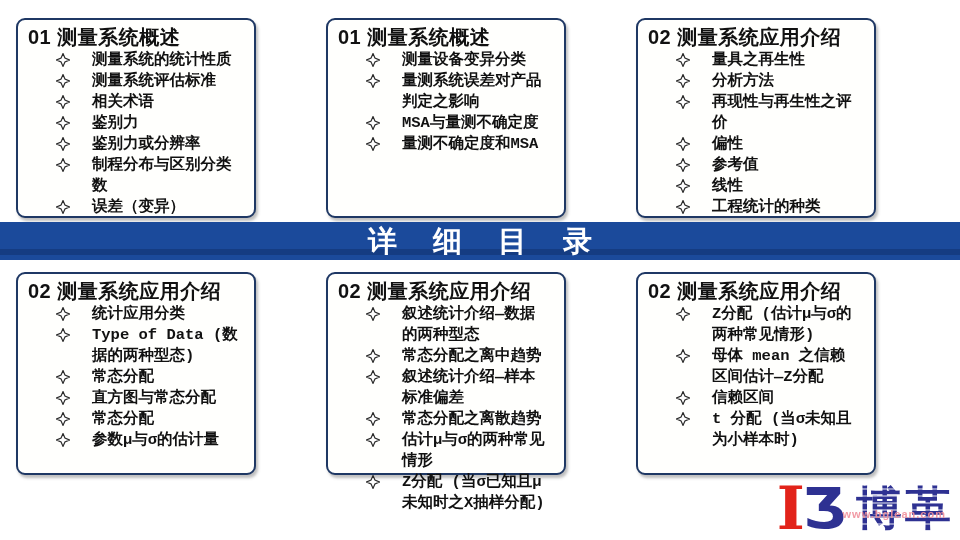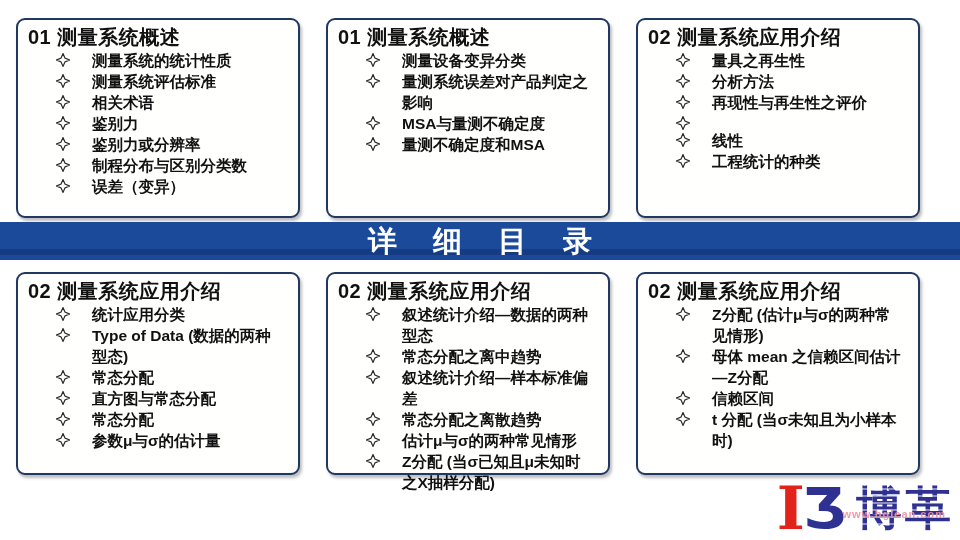--- a/index.html
+++ b/index.html
@@ -16,21 +16,21 @@
   html,body{width:960px;height:540px;}
   body{
     position:relative;
     background:#ffffff;
     font-family:"Liberation Sans","DejaVu Sans",sans-serif;
     color:var(--text);
     overflow:hidden;
   }
   .toc-box{
     position:absolute;
-    width:284px;
+    width:240px;
     background:#fffffd;
     border:2px solid var(--box-border);
     border-radius:9px;
     box-shadow:2px 3px 3px rgba(110,110,110,0.45);
     padding:4px 4px 4px 10px;
   }
   .b0{left:16px;top:18px;height:200px;}
   .b1{left:326px;top:18px;height:200px;}
   .b2{left:636px;top:18px;height:200px;}
   .b3{left:16px;top:272px;height:203px;}
@@ -45,20 +45,21 @@
   }
   .box-title .num{margin-right:6px;}
   ul.box-list{list-style:none;}
   ul.box-list li{
     display:flex;
     align-items:flex-start;
     font-size:15.5px;
     font-weight:bold;
     line-height:21px;
     padding-right:12px;
+    font-family:Liberation Mono, monospace;
   }
   .diam{
     flex:0 0 15px;
     margin-left:28px;
     margin-right:21px;
     padding-top:3px;
   }
   .diam svg{display:block;}
   .li-text{flex:1 1 auto;}
   .banner{
@@ -256,20 +257,29 @@
           </svg>
         </span>
         <span class="li-text">再现性与再生性之评价</span>
       </li>
       <li>
         <span class="diam">
           <svg viewBox="0 0 24 24" width="14" height="14" aria-hidden="true">
             <path d="M12 1 L15.3 8.7 L23 12 L15.3 15.3 L12 23 L8.7 15.3 L1 12 L8.7 8.7 Z" fill="#ffffff" stroke="#2a2a2a" stroke-width="2" stroke-linejoin="miter"></path>
           </svg>
         </span>
+        <span class="li-text">偏性</span>
+      </li>
+      <li>
+        <span class="diam">
+          <svg viewBox="0 0 24 24" width="14" height="14" aria-hidden="true">
+            <path d="M12 1 L15.3 8.7 L23 12 L15.3 15.3 L12 23 L8.7 15.3 L1 12 L8.7 8.7 Z" fill="#ffffff" stroke="#2a2a2a" stroke-width="2" stroke-linejoin="miter"></path>
+          </svg>
+        </span>
+        <span class="li-text">参考值</span>
       </li>
       <li>
         <span class="diam">
           <svg viewBox="0 0 24 24" width="14" height="14" aria-hidden="true">
             <path d="M12 1 L15.3 8.7 L23 12 L15.3 15.3 L12 23 L8.7 15.3 L1 12 L8.7 8.7 Z" fill="#ffffff" stroke="#2a2a2a" stroke-width="2" stroke-linejoin="miter"></path>
           </svg>
         </span>
         <span class="li-text">线性</span>
       </li>
       <li>

